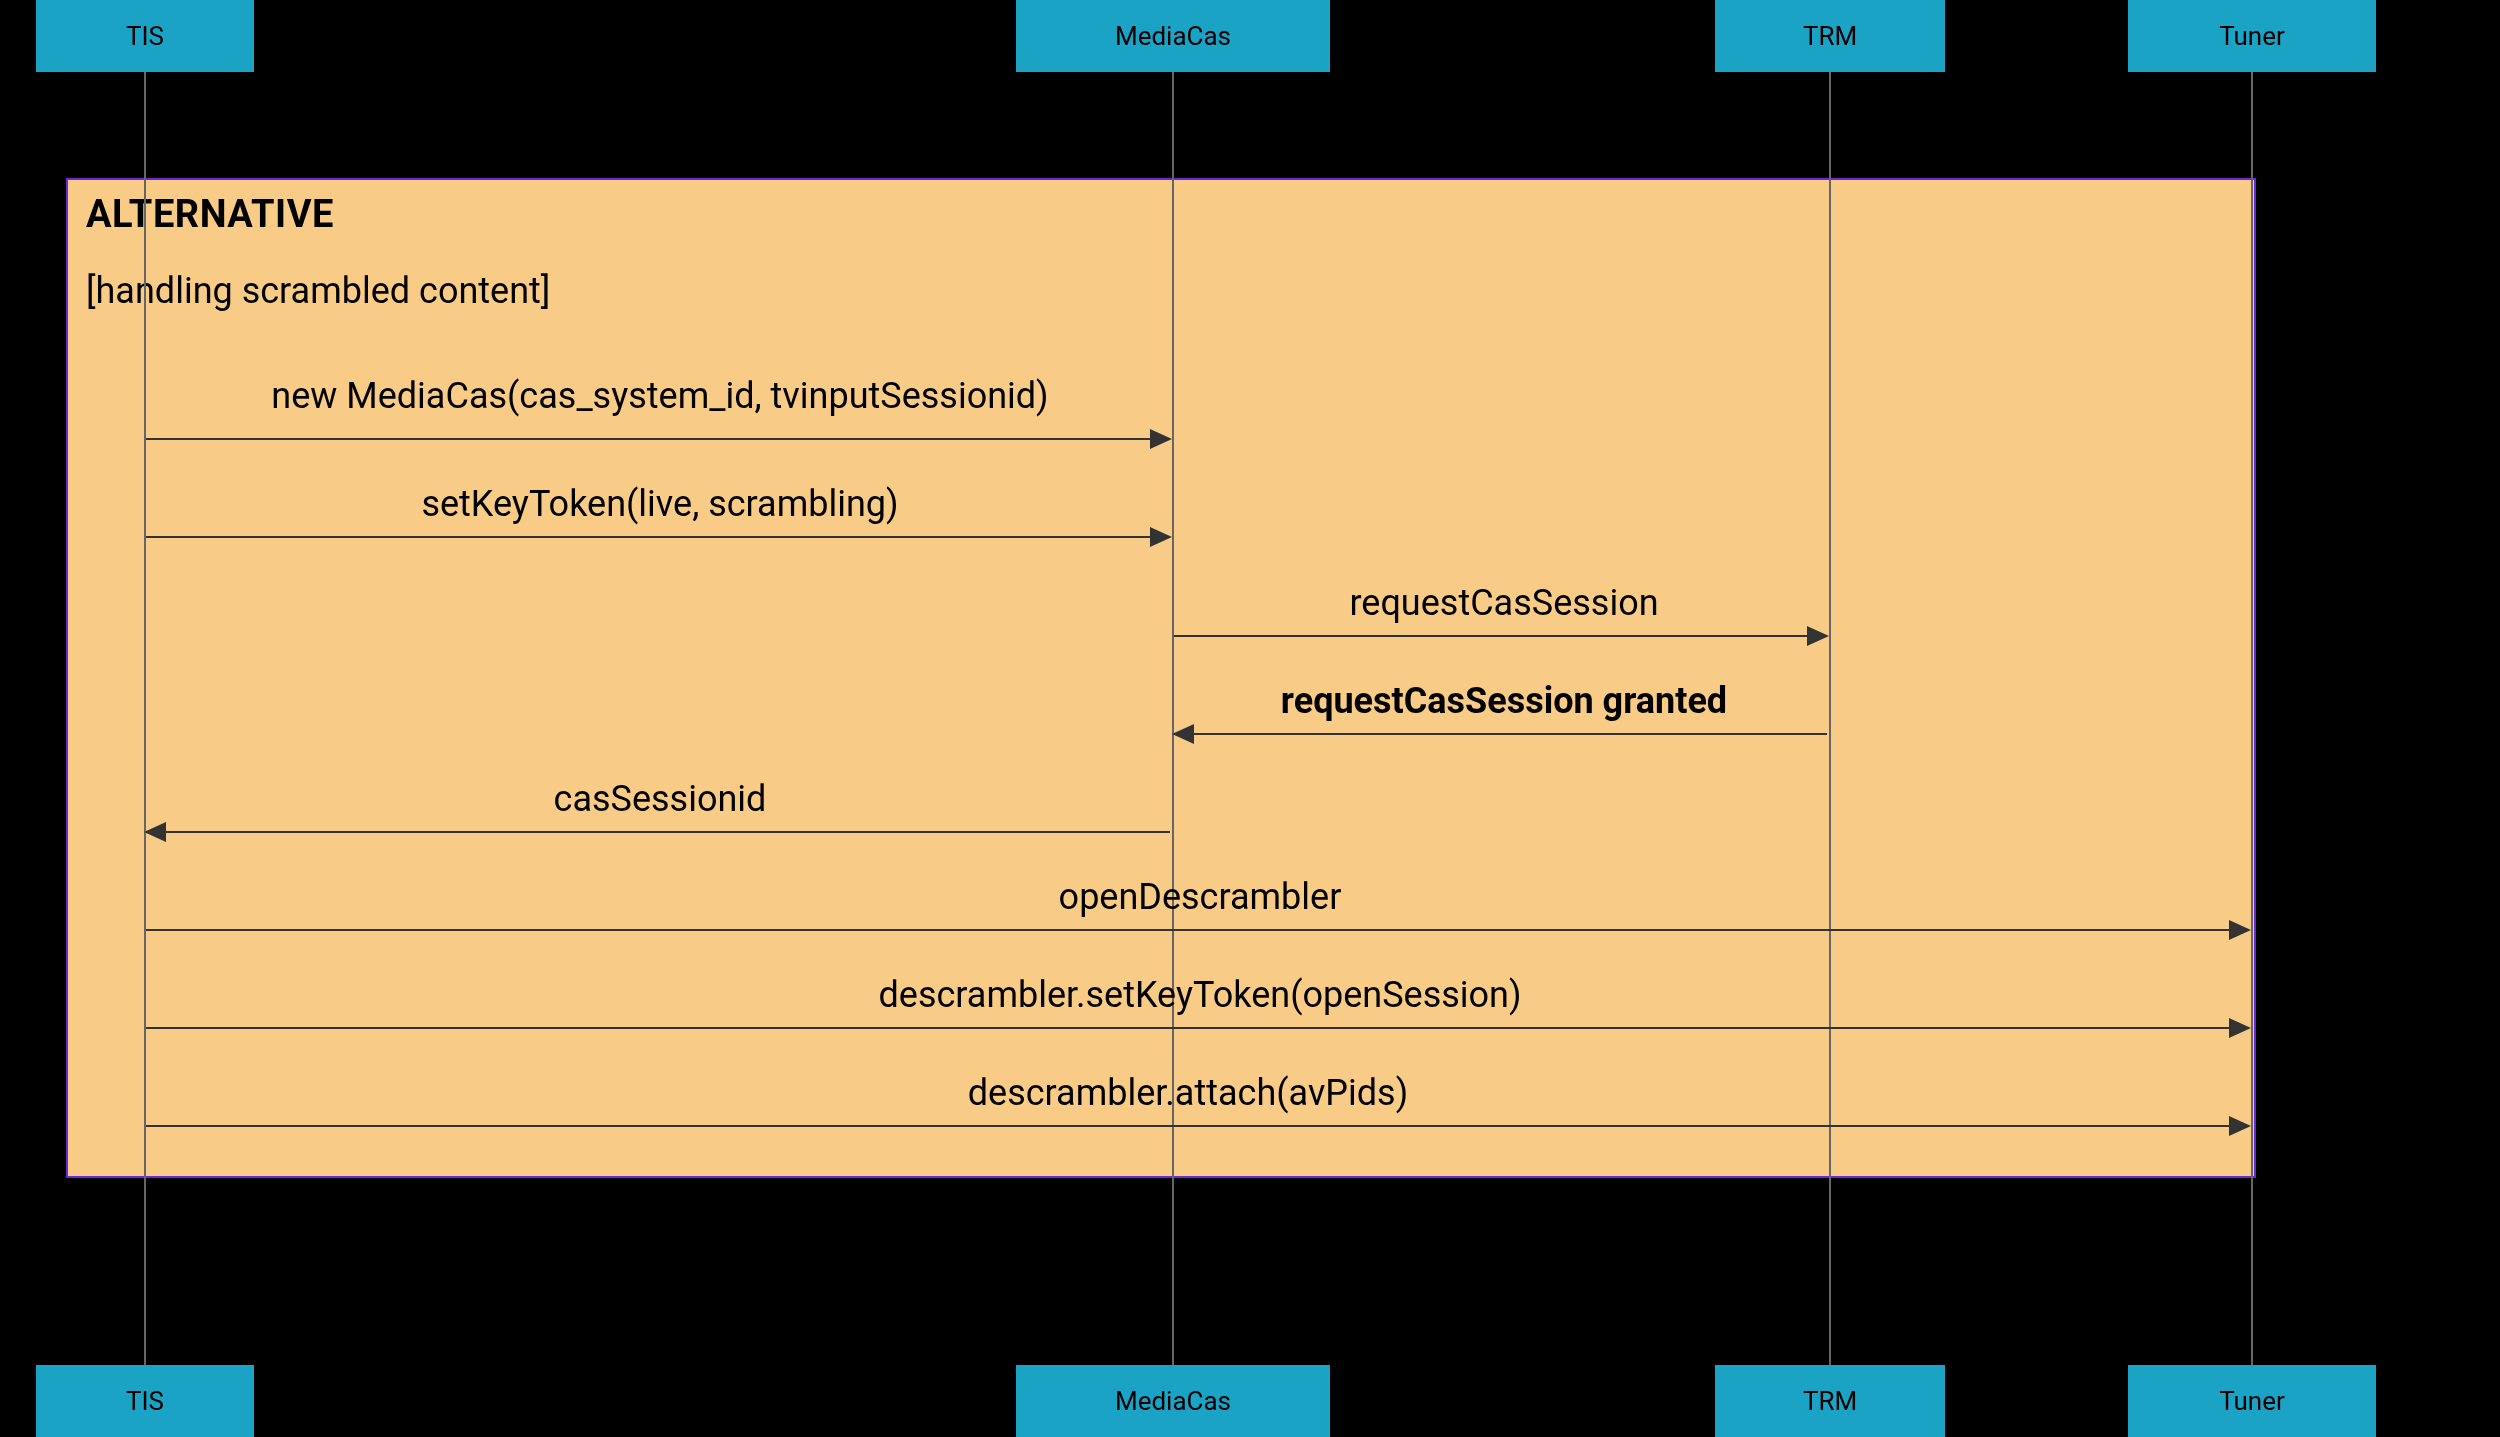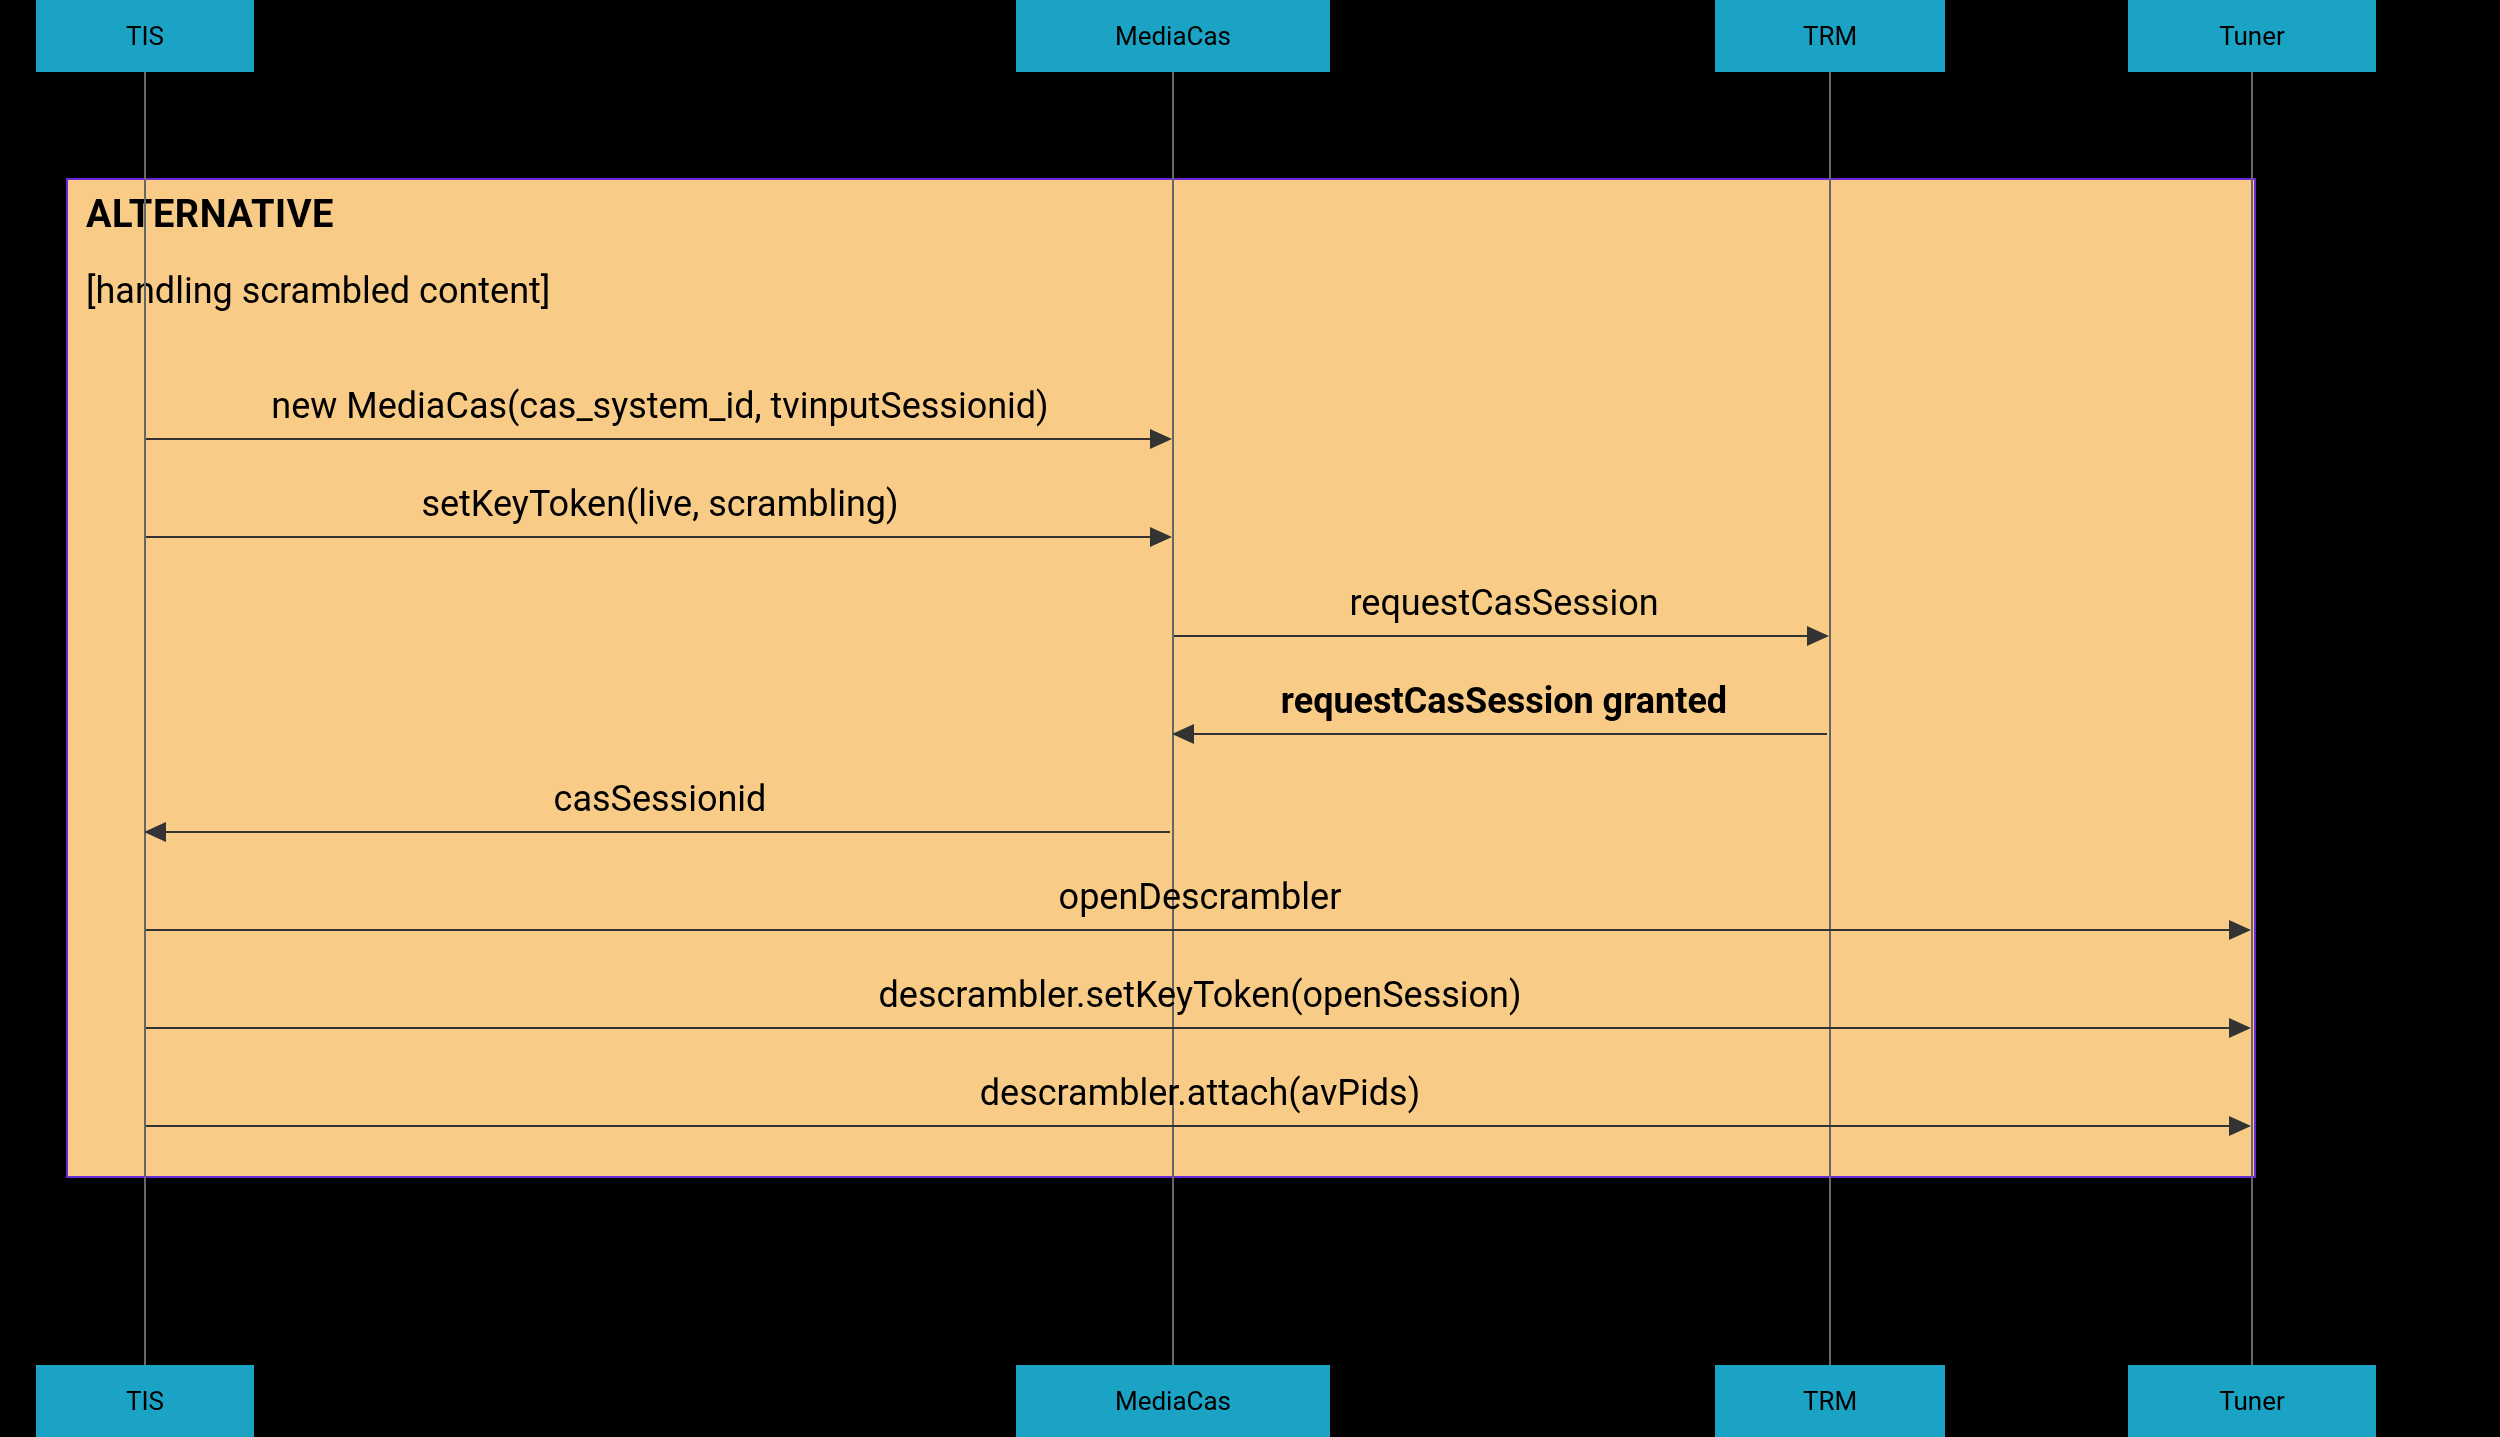--- a/index.html
+++ b/index.html
@@ -118,35 +118,35 @@
 <div class="alt-box" style="left:66px; top:178px; width:2190px; height:1000px;">
   <div class="alt-header">ALTERNATIVE</div>
   <div class="alt-guard">[handling scrambled content]</div>
 </div>
 
 <div class="lifeline-seg" style="left:144px; top:178px; height:1000px;"></div>
 <div class="lifeline-seg" style="left:1172px; top:178px; height:1000px;"></div>
 <div class="lifeline-seg" style="left:1829px; top:178px; height:1000px;"></div>
 <div class="lifeline-seg" style="left:2251px; top:178px; height:1000px;"></div>
 
-<div class="message-label" style="left:170px; top:385px; width:980px;">new MediaCas(cas_system_id, tvinputSessionid)</div>
+<div class="message-label" style="left:170px; top:375px; width:980px;">new MediaCas(cas_system_id, tvinputSessionid)</div>
 <div class="message-line arrow-right" style="left:146px; top:438px; width:1024px;"></div>
 
 <div class="message-label" style="left:170px; top:483px; width:980px;">setKeyToken(live, scrambling)</div>
 <div class="message-line arrow-right" style="left:146px; top:536px; width:1024px;"></div>
 
 <div class="message-label" style="left:1190px; top:582px; width:628px;">requestCasSession</div>
 <div class="message-line arrow-right" style="left:1174px; top:635px; width:653px;"></div>
 
 <div class="message-label" style="left:1190px; top:680px; width:628px;font-weight:bold;">requestCasSession granted</div>
 <div class="message-line arrow-left" style="left:1174px; top:733px; width:653px;"></div>
 
 <div class="message-label" style="left:170px; top:778px; width:980px;">casSessionid</div>
 <div class="message-line arrow-left" style="left:146px; top:831px; width:1024px;"></div>
 
 <div class="message-label" style="left:170px; top:876px; width:2060px;text-align:center;">openDescrambler</div>
 <div class="message-line arrow-right" style="left:146px; top:929px; width:2103px;"></div>
 
 <div class="message-label" style="left:170px; top:974px; width:2060px;">descrambler.setKeyToken(openSession)</div>
 <div class="message-line arrow-right" style="left:146px; top:1027px; width:2103px;"></div>
 
-<div class="message-label" style="left:170px; top:1072px; width:2060px;">descrambler.attach(avPids)</div>
+<div class="message-label" style="left:158px; top:1072px; width:2060px;">descrambler.attach(avPids)</div>
 <div class="message-line arrow-right" style="left:146px; top:1125px; width:2103px;"></div>
 
 </body></html>

